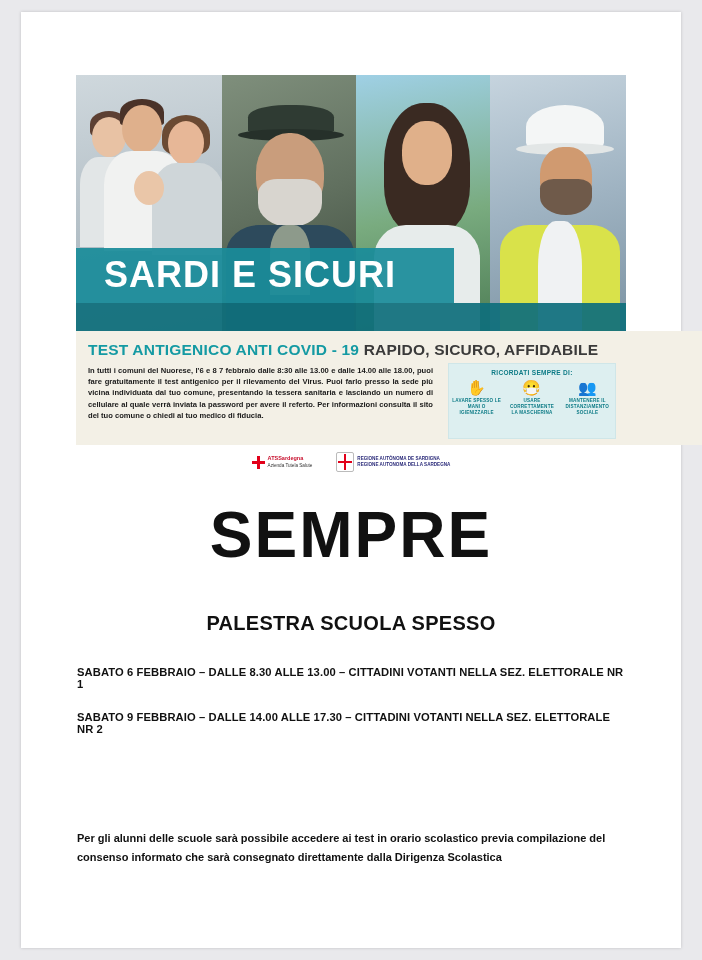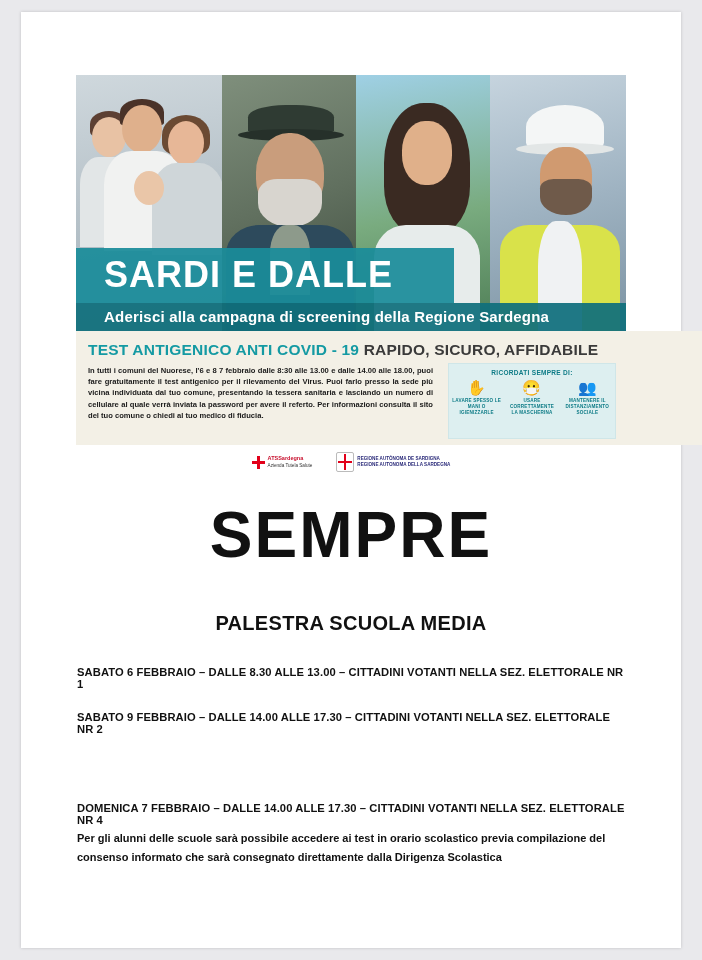--- a/index.html
+++ b/index.html
@@ -299,22 +299,21 @@
           <span class="face k-helmet"></span>
           <span class="face k-brim"></span>
           <span class="face k-face"></span>
           <span class="face k-beard"></span>
           <span class="body k-vest"></span>
           <span class="body k-shirt"></span>
         </div>
       </div>
       <div class="teal-band"></div>
       <div class="teal-band-2"></div>
-      <div class="banner-title">SARDI E DALLE</div>
-      <div class="banner-sub">Aderisci alla campagna di screening della Regione Sardegna</div>
+      <div class="banner-title">SARDI E SICURI</div>
     </div>
 
     <div class="infoband">
       <div class="info-head">
         <span class="hl">TEST ANTIGENICO ANTI COVID - 19</span>
         <span class="hr">RAPIDO, SICURO, AFFIDABILE</span>
       </div>
       <div class="info-text">In tutti i comuni del Nuorese, l'6 e 8 7 febbraio dalle 8:30 alle 13.00 e dalle 14.00 alle 18.00, puoi fare gratuitamente il test antigenico per il rilevamento del Virus. Puoi farlo presso la sede più vicina individuata dal tuo comune, presentando la tessera sanitaria e lasciando un numero di cellulare al quale verrà inviata la password per avere il referto. Per informazioni consulta il sito del tuo comune o chiedi al tuo medico di fiducia.</div>
       <div class="reminder">
         <div class="reminder-title">RICORDATI SEMPRE DI:</div>
@@ -346,29 +345,28 @@
       <div class="logo-rs">
         <span class="rs-shield"></span>
         <span class="logo-rs-txt">
           <span>REGIONE AUTÒNOMA DE SARDIGNA</span><br>
           <span>REGIONE AUTONOMA DELLA SARDEGNA</span>
         </span>
       </div>
     </div>
 
     <div class="town">SEMPRE</div>
-    <div class="venue">PALESTRA SCUOLA MEDIA</div>
+    <div class="venue">PALESTRA SCUOLA SPESSO</div>
 
     <div class="slots">
       <div class="slot">SABATO 6 FEBBRAIO – DALLE 8.30 ALLE 13.00 – CITTADINI VOTANTI NELLA SEZ. ELETTORALE NR 1</div>
       <div class="gap-sm"></div>
       <div class="slot">SABATO 9 FEBBRAIO – DALLE 14.00 ALLE 17.30 – CITTADINI VOTANTI NELLA SEZ. ELETTORALE NR 2</div>
       <div class="gap-lg"></div>
       <div class="gap-sm"></div>
-      <div class="slot">DOMENICA 7 FEBBRAIO – DALLE 14.00 ALLE 17.30 – CITTADINI VOTANTI NELLA SEZ. ELETTORALE NR 4</div>
     </div>
 
     <div class="notes">
       <div class="note n2">Per gli alunni delle scuole sarà possibile accedere ai test in orario scolastico previa compilazione del consenso  informato che sarà consegnato direttamente dalla Dirigenza Scolastica</div>
     </div>
 
   </div>
 </div>
 
 </body></html>

